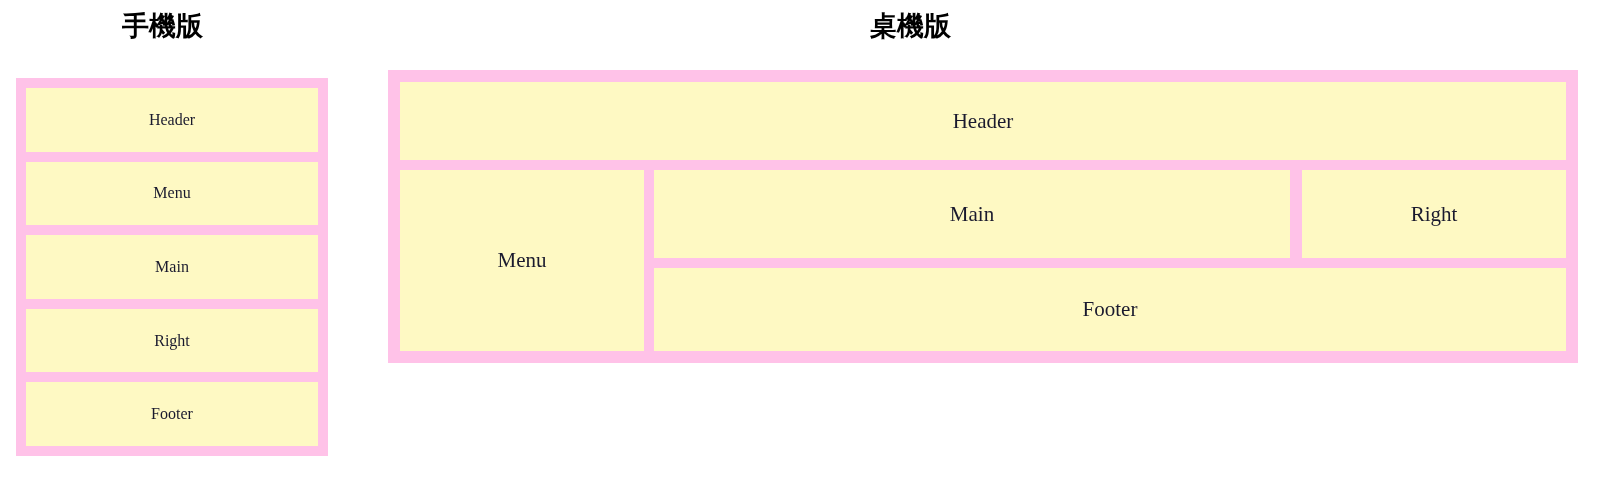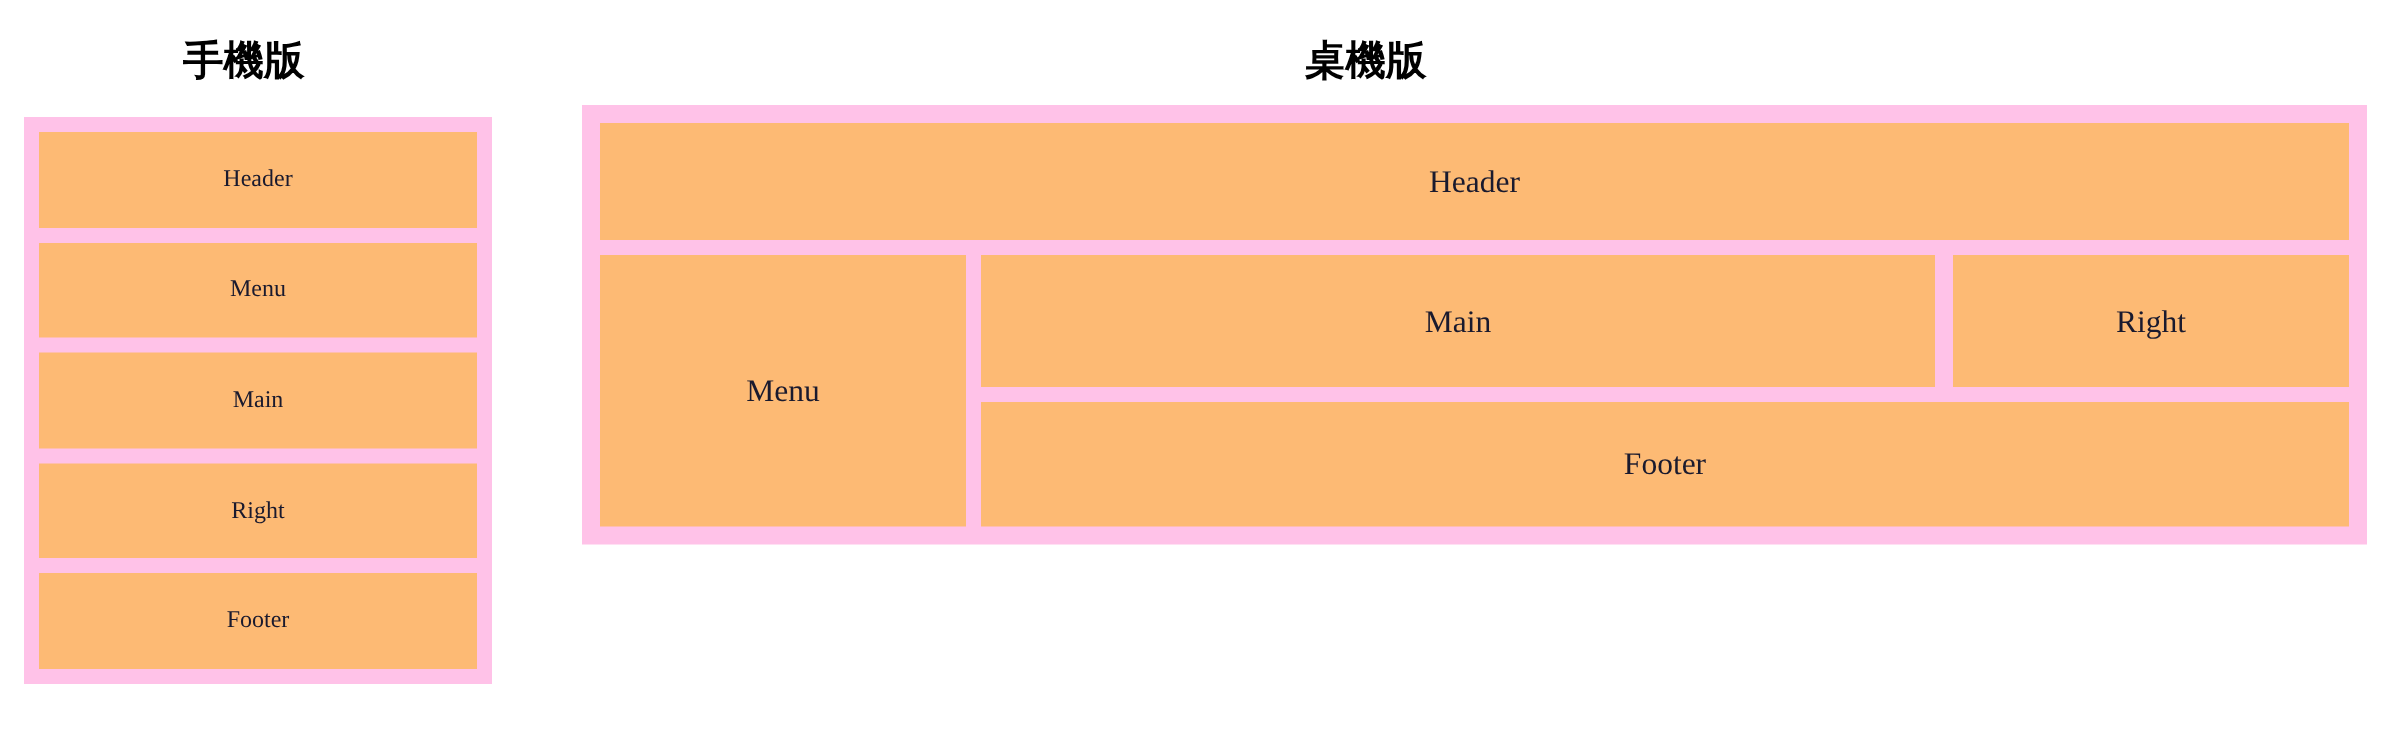--- a/index.html
+++ b/index.html
@@ -18,32 +18,31 @@
 
   
   .title {
     position: absolute;
     font-family: "Liberation Sans", "DejaVu Sans", sans-serif;
     font-weight: bold;
     font-size: 27px;
     color: #000000;
     line-height: 1;
     white-space: nowrap;
-    margin-top: 14px;
   }
   .title-mobile  { left: 122px; top: 13px; }
   .title-desktop { left: 870px; top: 13px; }
 
   
   .pink-frame {
     position: absolute;
     background: #ffc2e8;
   }
   .cell {
-    background: #fdba74;
+    background: #fef9c3;
     display: flex;
     align-items: center;
     justify-content: center;
     color: #1a1a2e;
     text-align: center;
   }
 
   
   .mobile-frame {
     left: 16px;

